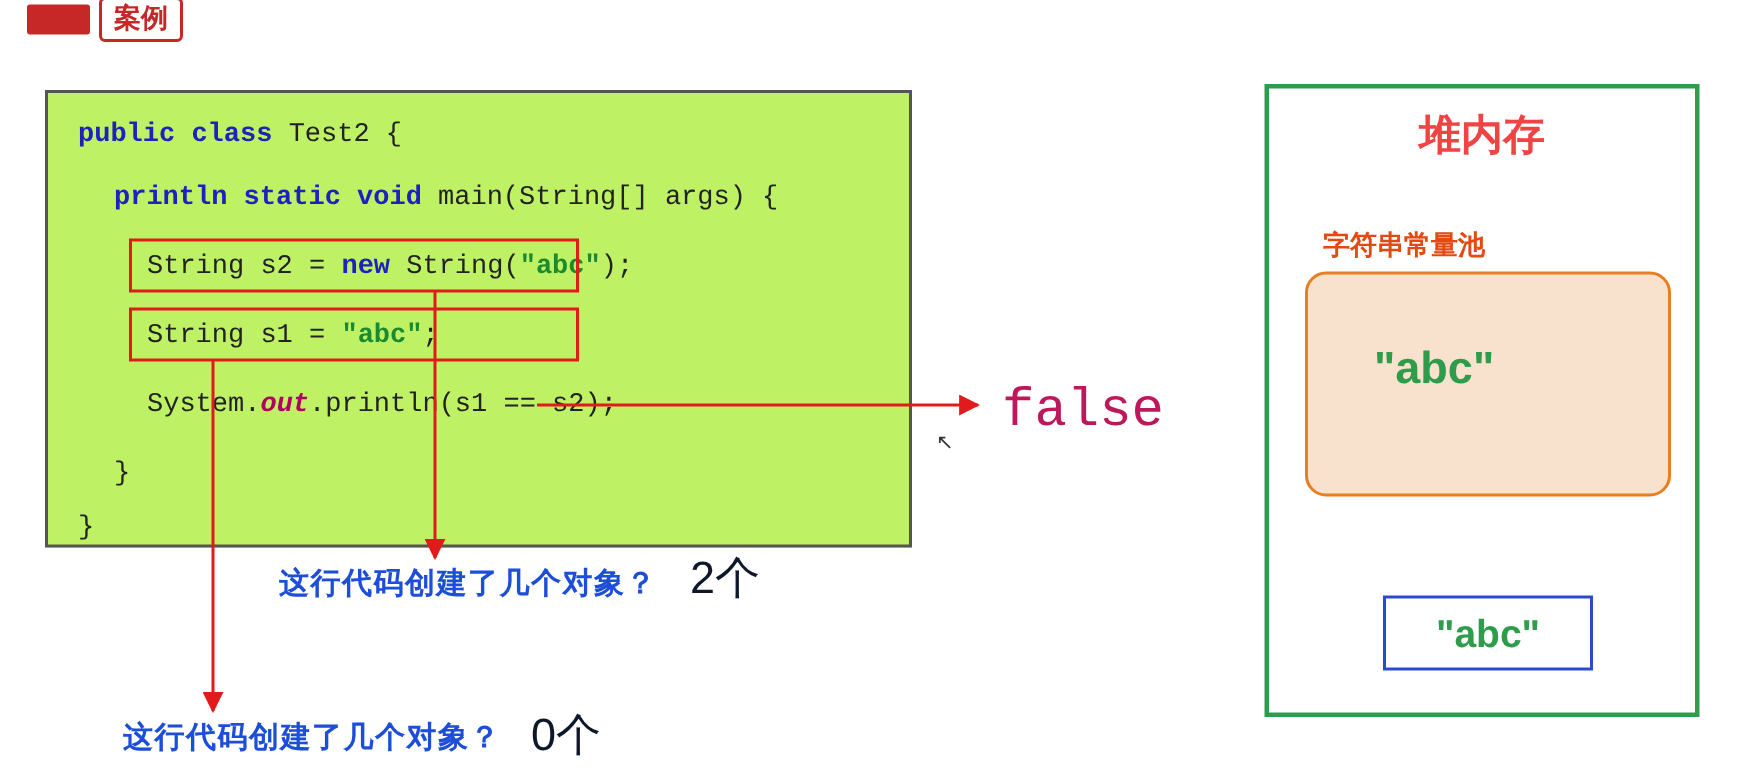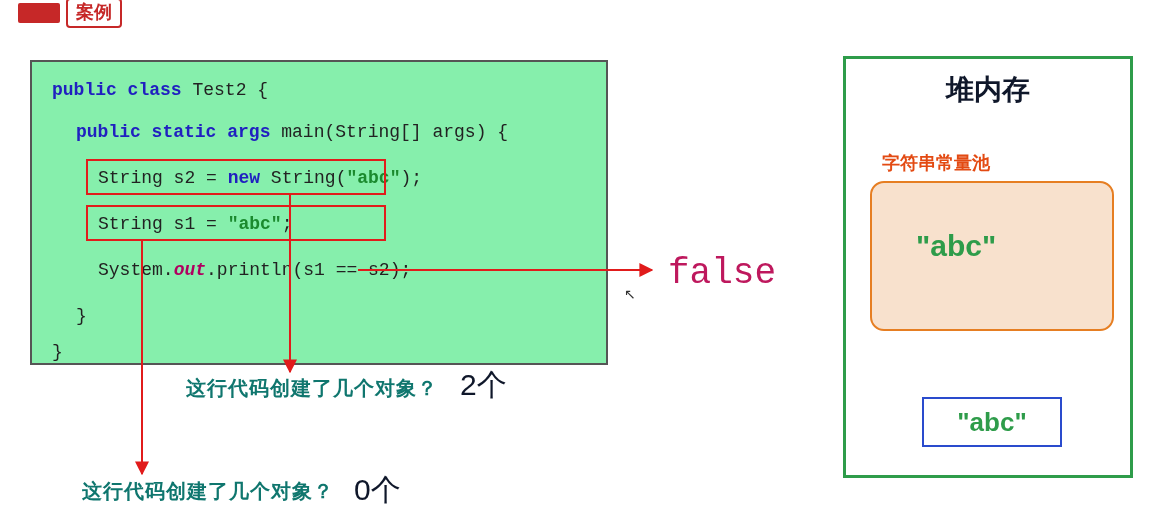--- a/index.html
+++ b/index.html
@@ -33,21 +33,21 @@
     font-size: 18px;
     color: #c62828;
   }
   .title-rest { margin-left: 18px; font-size: 20px; letter-spacing: 3px; }
 
   
   .code-panel {
     position: absolute;
     left: 30px; top: 60px;
     width: 578px; height: 305px;
-    background: #86efac;
+    background: #bef264;
     border: 2px solid #555;
   }
   .code {
     position: absolute;
     font-family: Consolas, "Courier New", monospace;
     font-size: 18px;
     color: #222;
     white-space: pre;
   }
   .kw { color: #2020c0; font-weight: 700; }
@@ -64,21 +64,21 @@
     position: absolute;
     left: 843px; top: 56px;
     width: 290px; height: 422px;
     border: 3px solid #2e9c4a;
     background: #fff;
   }
   .heap-title {
     position: absolute;
     left: 0; right: 0; top: 12px;
     text-align: center;
-    color: #0f172a;
+    color: #ef4444;
     font-weight: 800;
     font-size: 28px;
   }
   .pool-label {
     position: absolute;
     left: 36px; top: 92px;
     color: #e34a12;
     font-weight: 700;
     font-size: 18px;
   }
@@ -121,21 +121,21 @@
   }
   .cursor {
     position: absolute;
     left: 624px; top: 286px;
     font-size: 14px;
     color: #333;
   }
 
   .q-red {
     position: absolute;
-    color: #0f766e;
+    color: #1d4ed8;
     font-size: 20px;
     font-weight: 700;
     letter-spacing: 1px;
   }
   .q-ans {
     position: absolute;
     font-family: "Comic Sans MS", cursive, sans-serif;
     font-size: 30px;
     color: #0f172a;
   }
@@ -150,21 +150,21 @@
 </head>
 <body>
 
 <div class="title-corner">
   <div class="title-red-box"></div>
   <div class="title-outline">案例</div>
 </div>
 
 <div class="code-panel">
   <div class="code" style="left:20px; top:18px;"><span class="kw">public class</span><span> Test2 {</span></div>
-  <div class="code" style="left:44px; top:60px;"><span class="kw">public static args</span><span> main(String[] args) {</span></div>
+  <div class="code" style="left:44px; top:60px;"><span class="kw">println static void</span><span> main(String[] args) {</span></div>
   <div class="code" style="left:66px; top:106px;"><span>String s2 = </span><span class="kw">new</span><span> String(</span><span class="str">"abc"</span><span>);</span></div>
   <div class="code" style="left:66px; top:152px;"><span>String s1 = </span><span class="str">"abc"</span><span>;</span></div>
   <div class="code" style="left:66px; top:198px;"><span>System.</span><span class="it">out</span><span>.println(s1 == s2);</span></div>
   <div class="code" style="left:44px; top:244px;"><span>}</span></div>
   <div class="code" style="left:20px; top:280px;"><span>}</span></div>
 
   <div class="red-frame" style="left:54px; top:97px; width:300px; height:36px;"></div>
   <div class="red-frame" style="left:54px; top:143px; width:300px; height:36px;"></div>
 </div>
 

